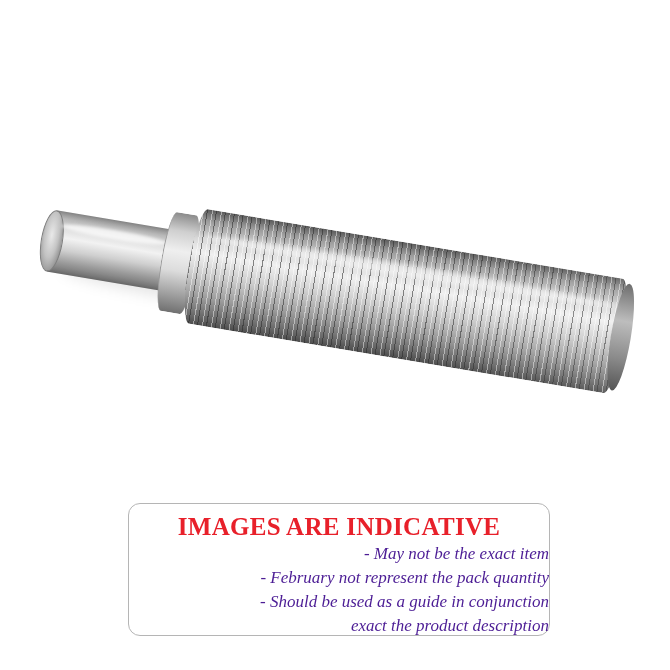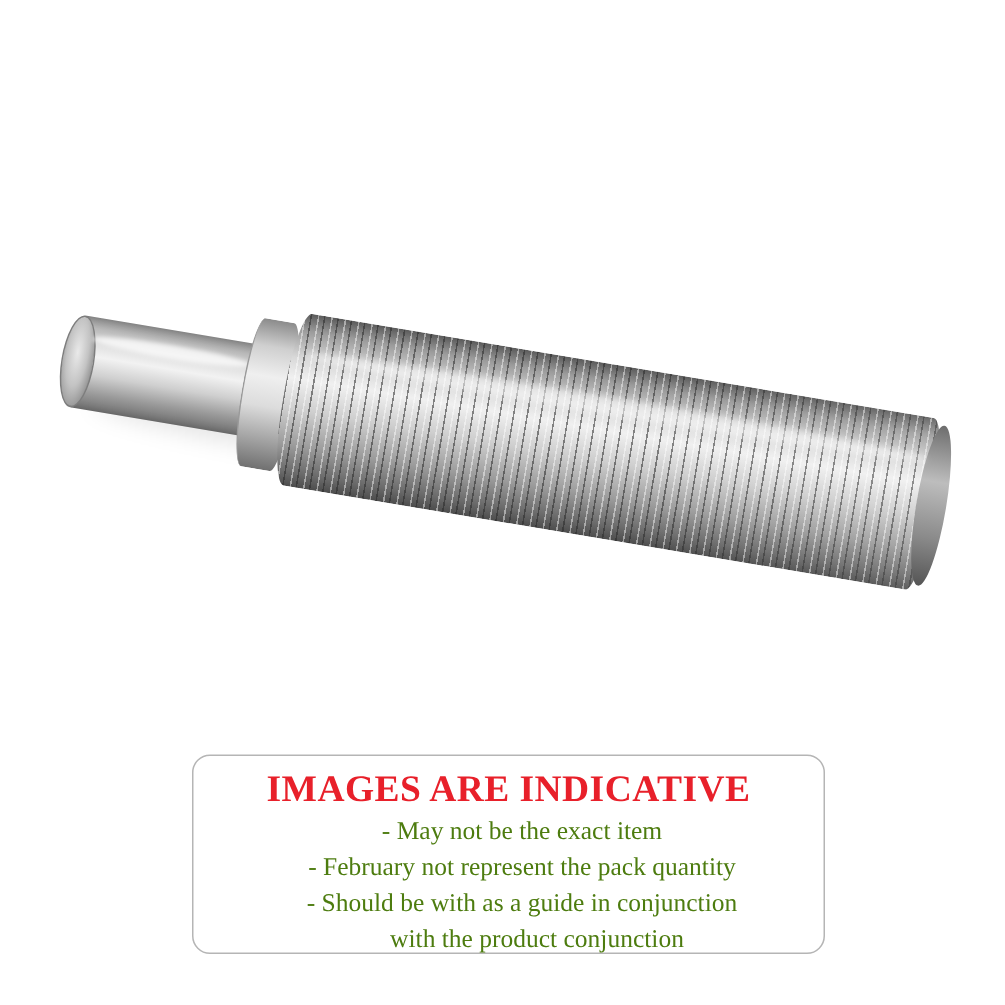--- a/index.html
+++ b/index.html
@@ -180,26 +180,27 @@
   }
   .notice-title {
     color: #e8202a;
     font-size: 25px;
     font-weight: bold;
     letter-spacing: 0.3px;
     line-height: 30px;
     font-family: "Liberation Serif", serif;
   }
   .notice-line {
-    color: #4d7c0f;
+    color: #4c1d95;
     font-size: 17px;
     line-height: 24px;
     font-family: "Liberation Serif", serif;
     padding-left: 18px;
-    text-align: center;
+    text-align: right;
+    font-style: italic;
   }
   .notice-line.cont {
     padding-left: 38px;
   }
 </style>
 </head>
 <body>
 
 <div class="product-photo">
   <div class="pulley-wrap">
@@ -213,16 +214,16 @@
       <div class="body-taper"></div>
       <div class="body-end"></div>
       <div class="gloss"></div>
     </div>
   </div>
 
   <div class="notice">
     <div class="notice-title">IMAGES ARE INDICATIVE</div>
     <div class="notice-line">- May not be the exact item</div>
     <div class="notice-line">- February not represent the pack quantity</div>
-    <div class="notice-line">- Should be with as a guide in conjunction</div>
-    <div class="notice-line cont">with the product conjunction</div>
+    <div class="notice-line">- Should be used as a guide in conjunction</div>
+    <div class="notice-line cont">exact the product description</div>
   </div>
 </div>
 
 </body></html>

